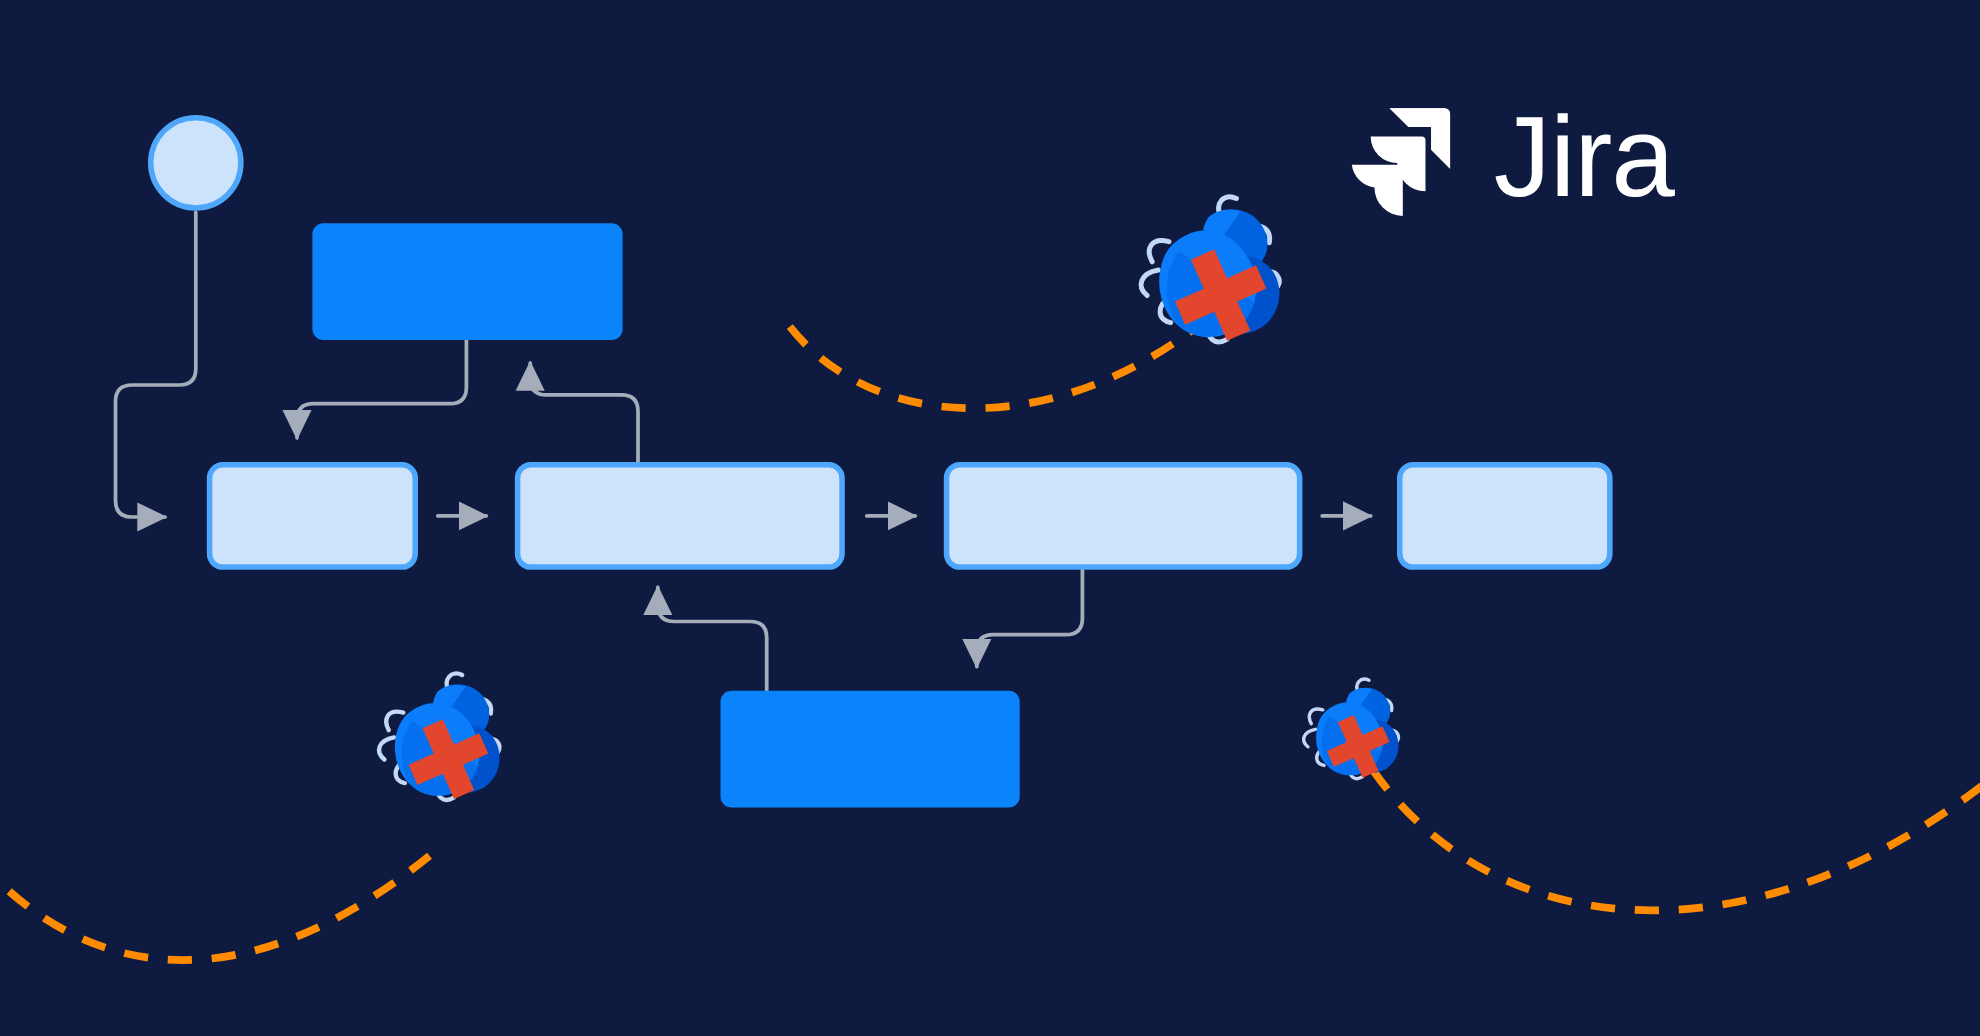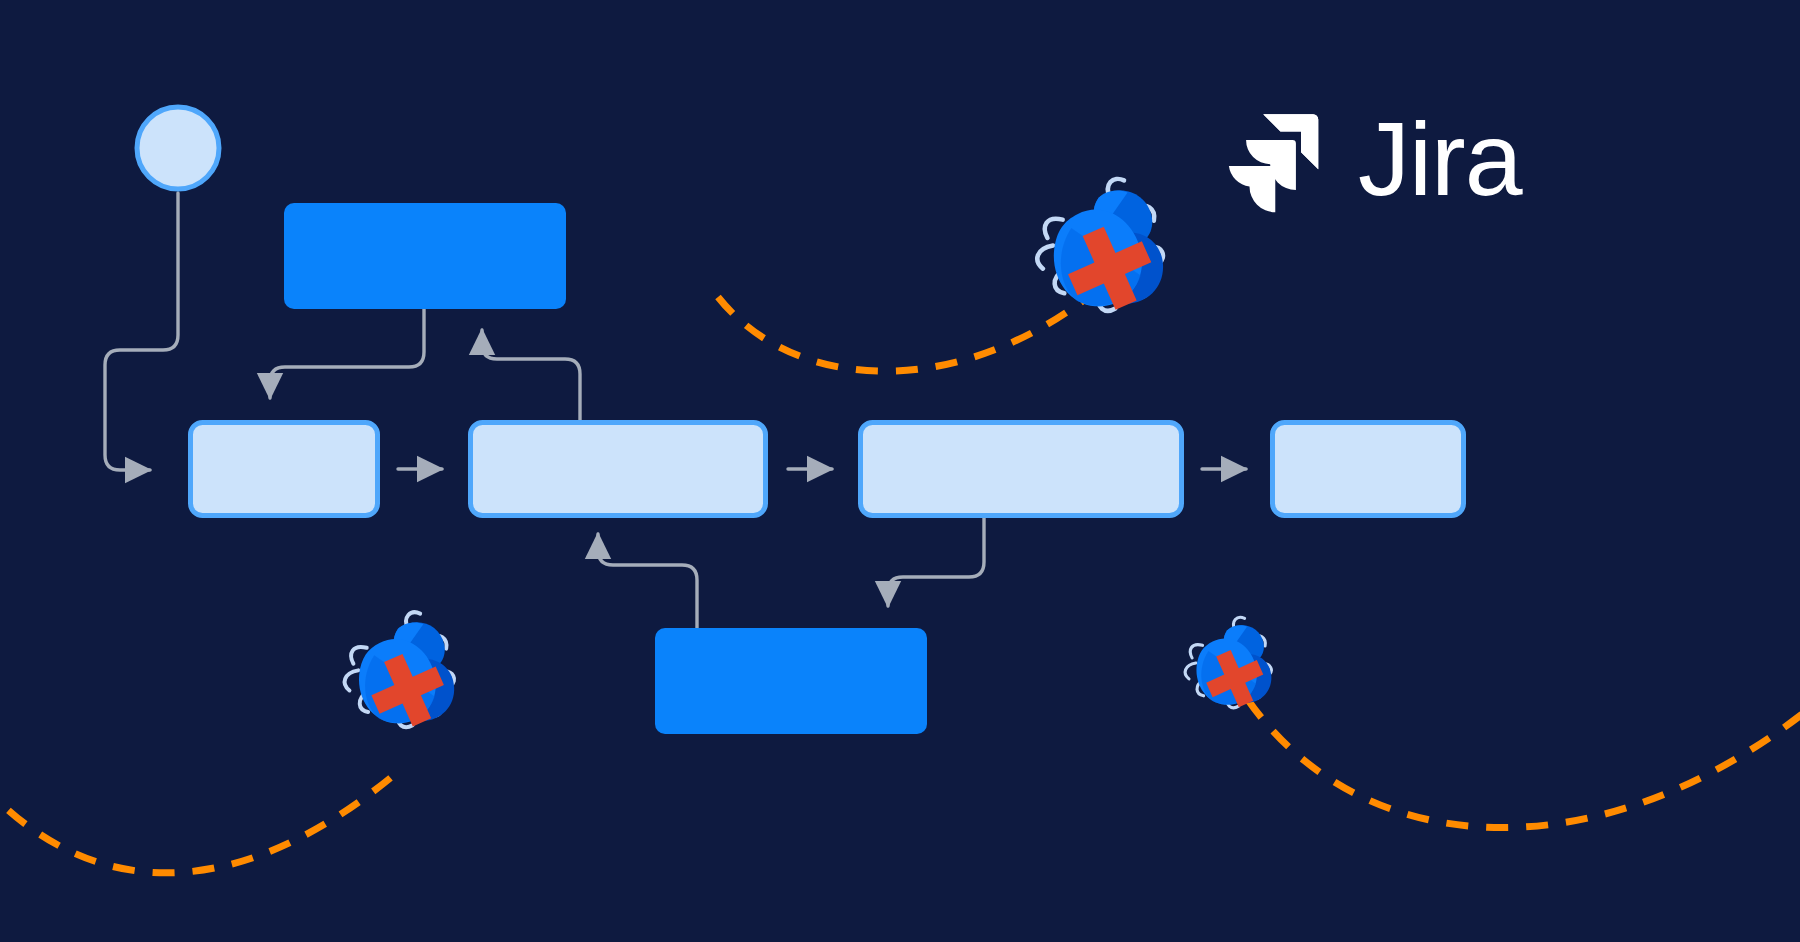--- a/index.html
+++ b/index.html
@@ -136,21 +136,21 @@
 
     <g transform="translate(333,608) scale(0.61) rotate(-10,100,100)">
       <use href="#bug-glyph" xlink:href="#bug-glyph"></use>
     </g>
 
     <g transform="translate(1176,614) scale(0.48) rotate(-10,100,100)">
       <use href="#bug-glyph" xlink:href="#bug-glyph"></use>
     </g>
   </svg>
 
-  <div class="brand-wrap" style="left:1222px; top:104px;justify-content:space-between;">
+  <div class="brand-wrap" style="left:1222px; top:88px;justify-content:space-between;">
     <svg class="brand-mark" width="110" height="110" viewBox="0 0 128 128" xmlns="http://www.w3.org/2000/svg">
 
       <path d="M 48 12 L 106 12 A 6 6 0 0 1 112 18 L 112 76 L 92 56 L 92 32 L 68 32 Z" fill="#ffffff"></path>
       <path d="M 48 12 L 68 32 L 92 32 L 92 56 L 112 76 L 112 18 A 6 6 0 0 0 106 12 Z" fill="#ffffff"></path>
 
       <path d="M 28 42 L 82 42 A 4 4 0 0 1 86 46 L 86 100 A 30 30 0 0 1 56 70 L 56 70 A 28 28 0 0 1 28 42 Z" fill="#ffffff"></path>
 
       <path d="M 8 72 L 58 72 A 4 4 0 0 1 62 76 L 62 126 A 30 30 0 0 1 32 96 A 28 28 0 0 1 8 72 Z" fill="#ffffff"></path>
     </svg>
     <span class="brand-name">Jira</span>

